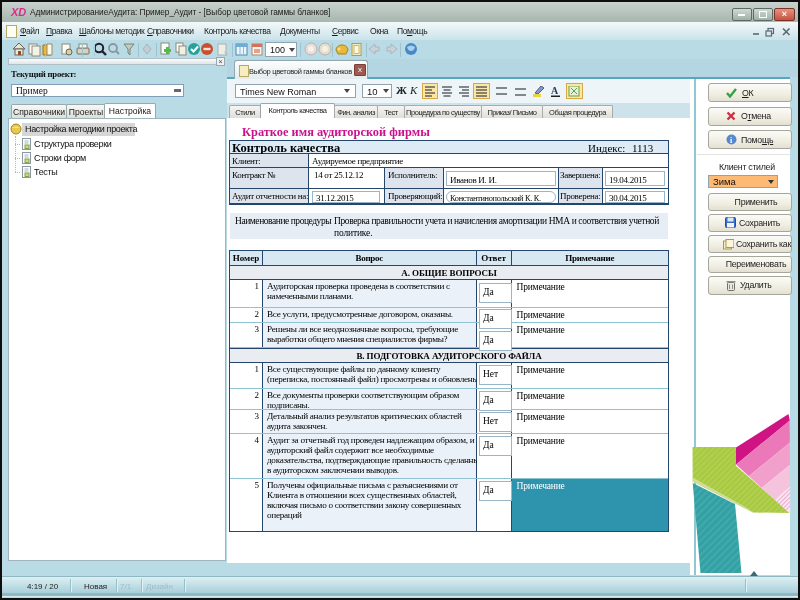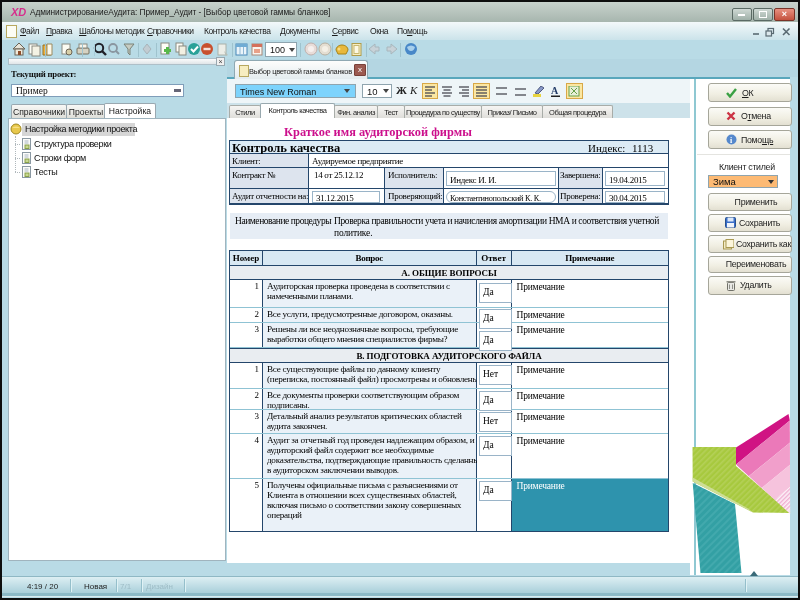--- a/index.html
+++ b/index.html
@@ -184,21 +184,21 @@
 </div>
 
 <div class="abs" style="left:227px;top:59px;width:571px;height:18px;background:#b4d6e2;"></div>
 <div class="abs" style="left:227px;top:77px;width:563px;height:2px;background:#59a7bc;"></div>
 <div class="abs" style="left:234px;top:60px;width:134px;height:19px;background:linear-gradient(#fdfdfc,#e4ecef);border:1px solid #8fa8b2;border-bottom:none;border-radius:3px 3px 0 0;box-sizing:border-box;"></div>
 <div class="abs" style="left:239px;top:65px;width:8px;height:10px;background:#f7edc0;border:1px solid #b8a860;"></div>
 <div class="abs" style="left:249px;top:66.5px;font-size:7.5px;letter-spacing:-0.32px;color:#222;">Выбор цветовой гаммы бланков</div>
 <div class="abs" style="left:354px;top:64px;width:10px;height:10px;background:#9c5a50;border:1px solid #7a4038;border-radius:1px;color:#fff;font-size:8px;line-height:9px;text-align:center;">x</div>
 
 <div class="abs" style="left:227px;top:79px;width:463px;height:24px;background:#eef5f8;"></div>
-<div class="abs" style="left:235px;top:84px;width:121px;height:14px;background:#7dd3fc;border:1px solid #8fa4ae;box-sizing:border-box;font-size:9px;color:#111;padding:1.5px 0 0 4px;">Times New Roman</div>
+<div class="abs" style="left:235px;top:84px;width:121px;height:14px;background:#ffffff;border:1px solid #8fa4ae;box-sizing:border-box;font-size:9px;color:#111;padding:1.5px 0 0 4px;">Times New Roman</div>
 <div class="abs" style="left:344px;top:89px;width:0;height:0;border-left:3px solid transparent;border-right:3px solid transparent;border-top:4px solid #444;"></div>
 <div class="abs" style="left:362px;top:84px;width:30px;height:14px;background:#fff;border:1px solid #8fa4ae;box-sizing:border-box;font-size:9.5px;color:#111;padding:1px 0 0 4px;">10</div>
 <div class="abs" style="left:383px;top:89px;width:0;height:0;border-left:3px solid transparent;border-right:3px solid transparent;border-top:4px solid #444;"></div>
 <div class="abs ser" style="left:396px;top:84px;font-size:11px;font-weight:bold;color:#222;">Ж</div>
 <div class="abs ser" style="left:410px;top:84px;font-size:11px;font-style:italic;color:#222;">К</div>
 <div id="fmtbtns">
 <div class="abs" style="left:422px;top:83px;width:16px;height:16px;background:#fbe7a2;border:1px solid #d8a848;box-sizing:border-box;"></div>
 <div class="abs" style="left:473px;top:83px;width:17px;height:16px;background:#fbe7a2;border:1px solid #d8a848;box-sizing:border-box;"></div>
 <div class="abs" style="left:566px;top:83px;width:17px;height:16px;background:#fbe7a2;border:1px solid #d8a848;box-sizing:border-box;"></div>
 <svg class="abs" style="left:425px;top:86px;" width="160" height="11" viewBox="0 0 160 11">
@@ -263,21 +263,21 @@
 <div class="tabS" style="left:260px;width:73px;top:103px;height:15px;background:#fff;border-color:#98a8ae;">Контроль качества</div>
 <div class="tabS" style="left:334px;width:42px;">Фин. анализ</div>
 <div class="tabS" style="left:377px;width:26px;">Тест</div>
 <div class="tabS" style="left:404px;width:76px;">Процедура по существу</div>
 <div class="tabS" style="left:481px;width:60px;">Приказ/ Письмо</div>
 <div class="tabS" style="left:542px;width:69px;">Общая процедура</div>
 
 <div class="abs" style="left:227px;top:118px;width:463px;height:445px;background:#fff;"></div>
 <div id="doc" class="ser" style="font-size:9px;">
 
-<div class="abs ser" style="left:242px;top:125px;font-size:12.4px;font-weight:bold;color:#cc0f8c;margin-left:42px;">Краткое имя аудиторской фирмы</div>
+<div class="abs ser" style="left:242px;top:125px;font-size:12.4px;font-weight:bold;color:#cc0f8c;">Краткое имя аудиторской фирмы</div>
 
 <div class="abs" style="left:229px;top:140px;width:440px;height:65px;border:1px solid #24466b;border-bottom:2px solid #24466b;box-sizing:border-box;background:#fff;"></div>
 <div class="abs" style="left:230px;top:141px;width:438px;height:12px;background:#dcebf5;border-bottom:1px solid #24466b;"></div>
 <div class="abs ser" style="left:232px;top:141px;font-size:12.5px;font-weight:bold;color:#000;">Контроль качества</div>
 <div class="abs ser" style="left:588px;top:142px;font-size:11px;color:#000;">Индекс:</div>
 <div class="abs ser" style="left:632px;top:142px;font-size:11px;color:#000;">1113</div>
 
 <div class="abs lbl" style="left:230px;top:154px;width:78px;height:13px;border-bottom:1px solid #24466b;"></div>
 <div class="abs" style="left:308px;top:154px;width:359px;height:13px;border-left:1px solid #24466b;border-bottom:1px solid #24466b;"></div>
 <div class="abs ser" style="left:232px;top:156px;font-size:9px;letter-spacing:-0.3px;">Клиент:</div>
@@ -285,21 +285,21 @@
 
 <div class="abs lbl" style="left:230px;top:168px;width:78px;height:20px;border-bottom:1px solid #24466b;"></div>
 <div class="abs" style="left:308px;top:168px;width:75px;height:20px;border-left:1px solid #24466b;border-bottom:1px solid #24466b;"></div>
 <div class="abs lbl" style="left:384px;top:168px;width:58px;height:20px;border-left:1px solid #24466b;border-bottom:1px solid #24466b;"></div>
 <div class="abs" style="left:443px;top:168px;width:114px;height:20px;border-left:1px solid #24466b;border-bottom:1px solid #24466b;"></div>
 <div class="abs lbl" style="left:558px;top:168px;width:43px;height:20px;border-left:1px solid #24466b;border-bottom:1px solid #24466b;"></div>
 <div class="abs" style="left:602px;top:168px;width:65px;height:20px;border-left:1px solid #24466b;border-bottom:1px solid #24466b;"></div>
 <div class="abs ser" style="left:232px;top:170px;font-size:9px;letter-spacing:-0.3px;">Контракт №</div>
 <div class="abs ser" style="left:314px;top:170px;font-size:9px;letter-spacing:-0.3px;">14 от 25.12.12</div>
 <div class="abs ser" style="left:388px;top:170px;font-size:9px;letter-spacing:-0.3px;">Исполнитель:</div>
-<div class="inp" style="left:446px;top:171px;width:110px;height:15px;padding-top:3px;">Индекс И. И.</div>
+<div class="inp" style="left:446px;top:171px;width:110px;height:15px;padding-top:3px;">Иванов И. И.</div>
 <div class="abs ser" style="left:560px;top:170px;font-size:9px;letter-spacing:-0.3px;">Завершена:</div>
 <div class="inp" style="left:605px;top:171px;width:60px;height:15px;padding-top:3px;">19.04.2015</div>
 
 <div class="abs lbl" style="left:230px;top:189px;width:78px;height:14px;"></div>
 <div class="abs" style="left:308px;top:189px;width:75px;height:14px;border-left:1px solid #24466b;"></div>
 <div class="abs lbl" style="left:384px;top:189px;width:58px;height:14px;border-left:1px solid #24466b;"></div>
 <div class="abs" style="left:443px;top:189px;width:114px;height:14px;border-left:1px solid #24466b;"></div>
 <div class="abs lbl" style="left:558px;top:189px;width:43px;height:14px;border-left:1px solid #24466b;"></div>
 <div class="abs" style="left:602px;top:189px;width:65px;height:14px;border-left:1px solid #24466b;"></div>
 <div class="abs ser" style="left:232px;top:191px;font-size:9px;letter-spacing:-0.3px;">Аудит отчетности на:</div>

